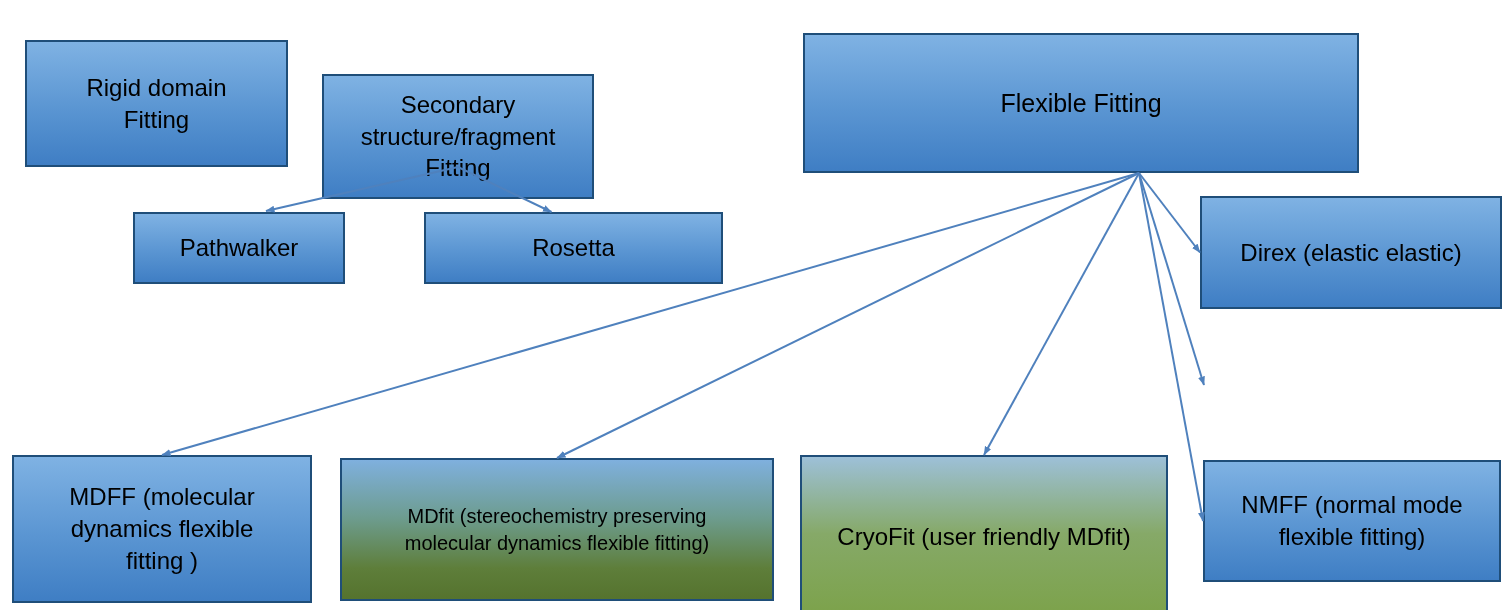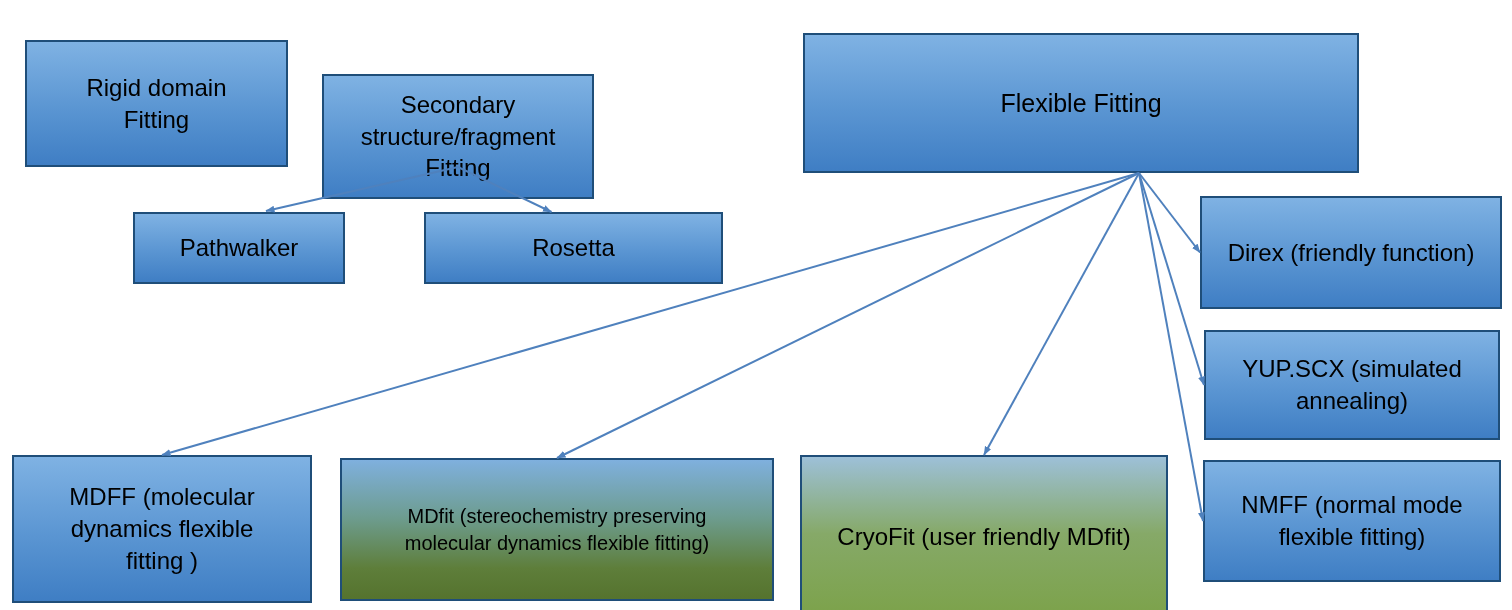--- a/index.html
+++ b/index.html
@@ -84,26 +84,23 @@
 
   <div class="node" id="node-rosetta">
     <span class="label">Rosetta</span>
   </div>
 
   <div class="node" id="node-flexible">
     <span class="label">Flexible Fitting</span>
   </div>
 
   <div class="node" id="node-direx">
-    <span class="label">Direx (friendly function)</span>
+    <span class="label">Direx (elastic elastic)</span>
   </div>
 
-  <div class="node" id="node-yupscx">
-    <span class="label">YUP.SCX (simulated annealing)</span>
-  </div>
 
   <div class="node" id="node-nmff">
     <span class="label">NMFF (normal mode flexible fitting)</span>
   </div>
 
   <div class="node" id="node-mdff">
     <span class="label">MDFF (molecular dynamics flexible fitting )</span>
   </div>
 
   <div class="node" id="node-mdfit">

